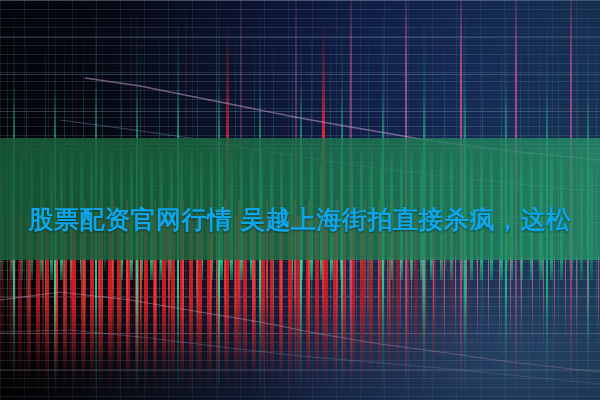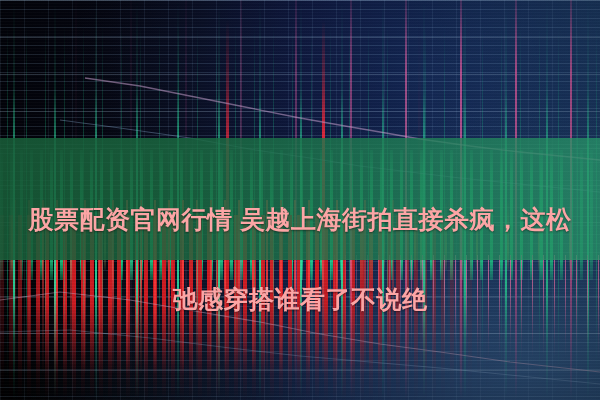--- a/index.html
+++ b/index.html
@@ -279,18 +279,17 @@
       <polyline points="0,300 60,292 130,300 200,312 260,322 320,334 380,344 440,352 510,362 600,372" fill="none" stroke="rgba(205,170,200,0.45)" stroke-width="1.2"></polyline>
       <polyline points="0,332 70,330 150,338 230,348 300,356 370,362 440,368 520,376 600,384" fill="none" stroke="rgba(160,195,230,0.28)" stroke-width="1"></polyline>
     </svg>
   </div>
 
   <div class="layer" id="noise"></div>
   <div class="layer" id="vignette"></div>
 
   <div id="green-band" style="top: 138px; height: 122px;"></div>
 
-  <div id="headline" style="font-size: 25px; color: #fca5a5; text-align: center; top: 159px;">
+  <div id="headline" style="font-size: 25px; color: #0ea5e9; text-align: center; top: 159px;">
     <span class="l1">股票配资官网行情 吴越上海街拍直接杀疯，这松</span>
-    <span class="l2">弛感穿搭谁看了不说绝</span>
   </div>
 
 </div>
 
 </body></html>

